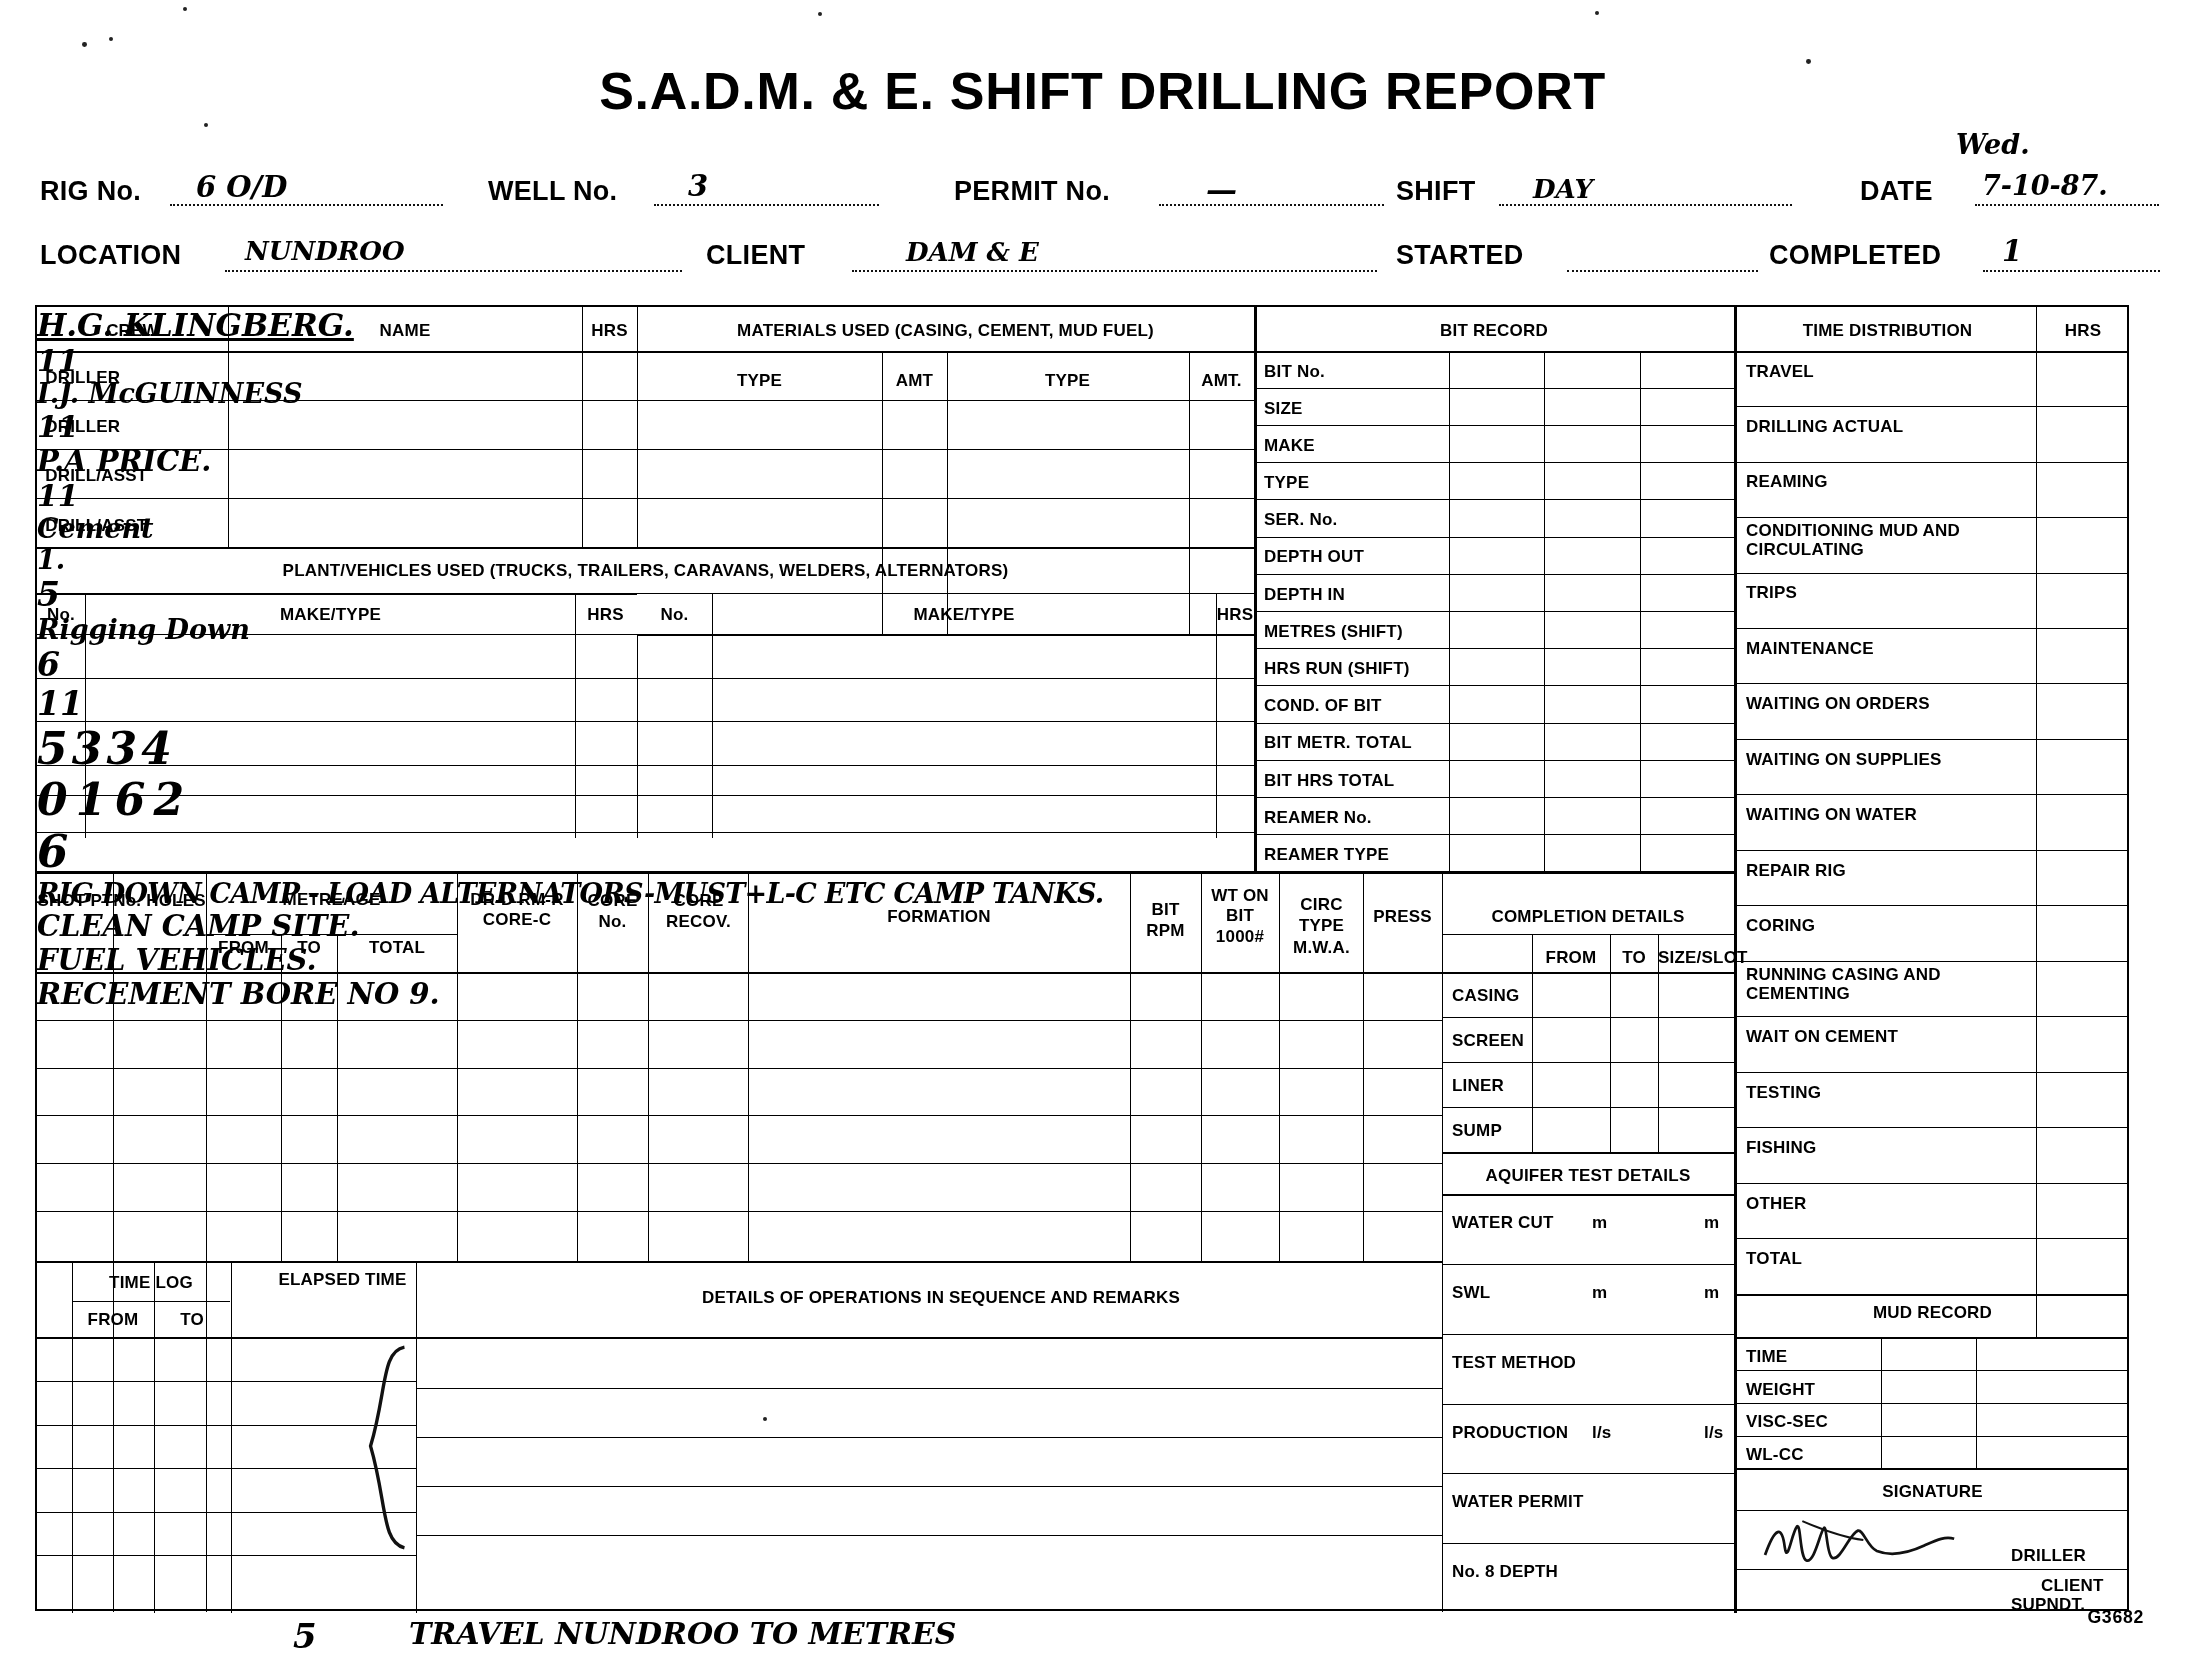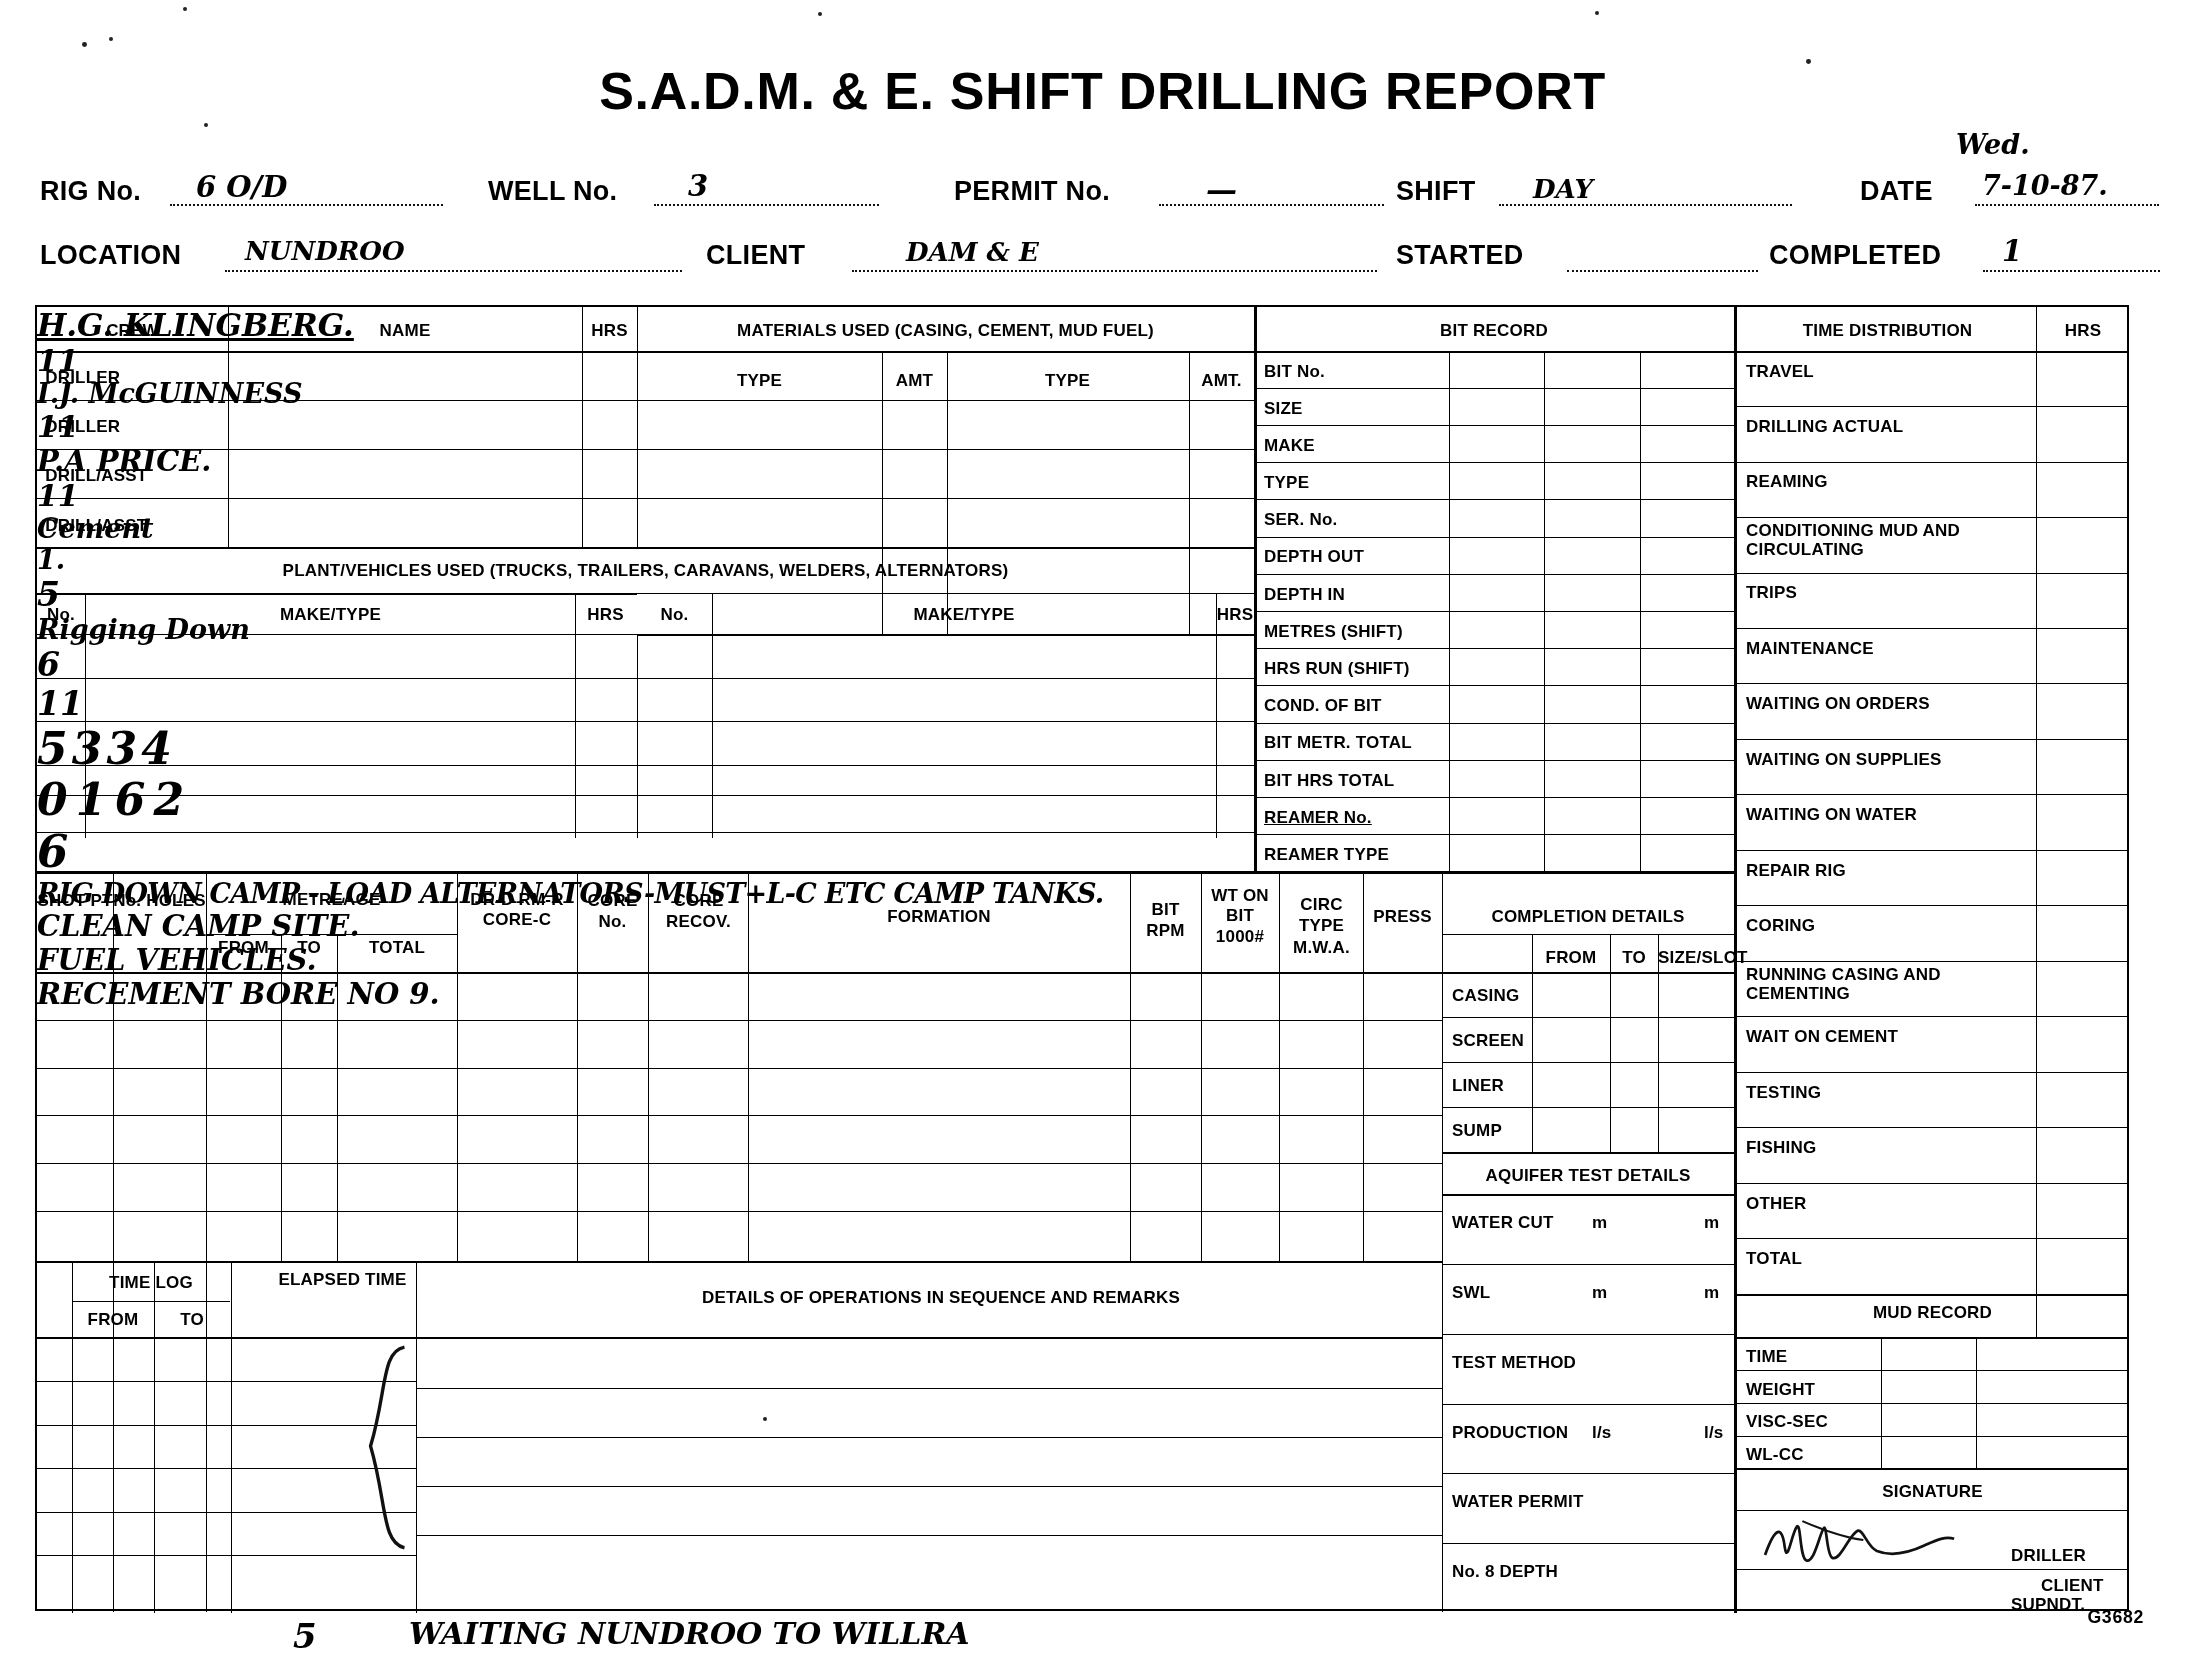--- a/index.html
+++ b/index.html
@@ -175,21 +175,21 @@
         <div class="lbl" style="left: 1227px; top: 315px;">METRES (SHIFT)</div>
         <div class="hline" style="left: 1217px; top: 304px; width: 480px; height: 1.4px;"></div>
         <div class="lbl" style="left: 1227px; top: 352px;">HRS RUN (SHIFT)</div>
         <div class="hline" style="left: 1217px; top: 341px; width: 480px; height: 1.4px;"></div>
         <div class="lbl" style="left: 1227px; top: 389px;">COND. OF BIT</div>
         <div class="hline" style="left: 1217px; top: 378px; width: 480px; height: 1.4px;"></div>
         <div class="lbl" style="left: 1227px; top: 426px;">BIT METR. TOTAL</div>
         <div class="hline" style="left: 1217px; top: 416px; width: 480px; height: 1.4px;"></div>
         <div class="lbl" style="left: 1227px; top: 464px;">BIT HRS TOTAL</div>
         <div class="hline" style="left: 1217px; top: 453px; width: 480px; height: 1.4px;"></div>
-        <div class="lbl" style="left: 1227px; top: 501px; text-decoration: underline;">REAMER No.</div>
+        <div class="lbl" style="left: 1227px; top: 501px;">REAMER No.</div>
         <div class="hline" style="left: 1217px; top: 490px; width: 480px; height: 1.4px;"></div>
         <div class="lbl" style="left: 1227px; top: 538px;">REAMER TYPE</div>
         <div class="hline" style="left: 1217px; top: 527px; width: 480px; height: 1.4px;"></div>
       </div>
 
     <div class="lbl c" style="left:1700px;top:13.6px;width:301px;">TIME DISTRIBUTION</div>
     <div class="lbl c" style="left:2001px;top:13.6px;width:90px;">HRS</div>
     <div class="hline" style="left:1700px;top:44px;width:391px;height:2px;"></div>
     <div class="vline" style="left:1999px;top:0;height:1030px;"></div>
 
@@ -374,18 +374,18 @@
     <div class="hand" style="left:398px;top:1139px;font-size:29px;">FUEL VEHICLES.</div>
     <div class="hand" style="left:398px;top:1189px;font-size:29px;">RECEMENT BORE NO 9.</div>
     <div class="hline" style="left:379px;top:1081px;width:1026px;height:1.4px;"></div>
     <div class="hline" style="left:379px;top:1130px;width:1026px;height:1.4px;"></div>
     <div class="hline" style="left:379px;top:1179px;width:1026px;height:1.4px;"></div>
     <div class="hline" style="left:379px;top:1228px;width:1026px;height:1.4px;"></div>
 
   </div>
 
   <div class="hand" style="position:absolute;left:293px;top:1616px;font-size:34px;">5</div>
-  <div class="hand" style="position:absolute;left:409px;top:1616px;font-size:30px;">WAITING NUNDROO TO WILLRA</div>
+  <div class="hand" style="position:absolute;left:409px;top:1616px;font-size:30px;">TRAVEL NUNDROO TO METRES</div>
 
   <div id="footcode">G3682</div>
 
 </div>
 
 
 </body></html>

